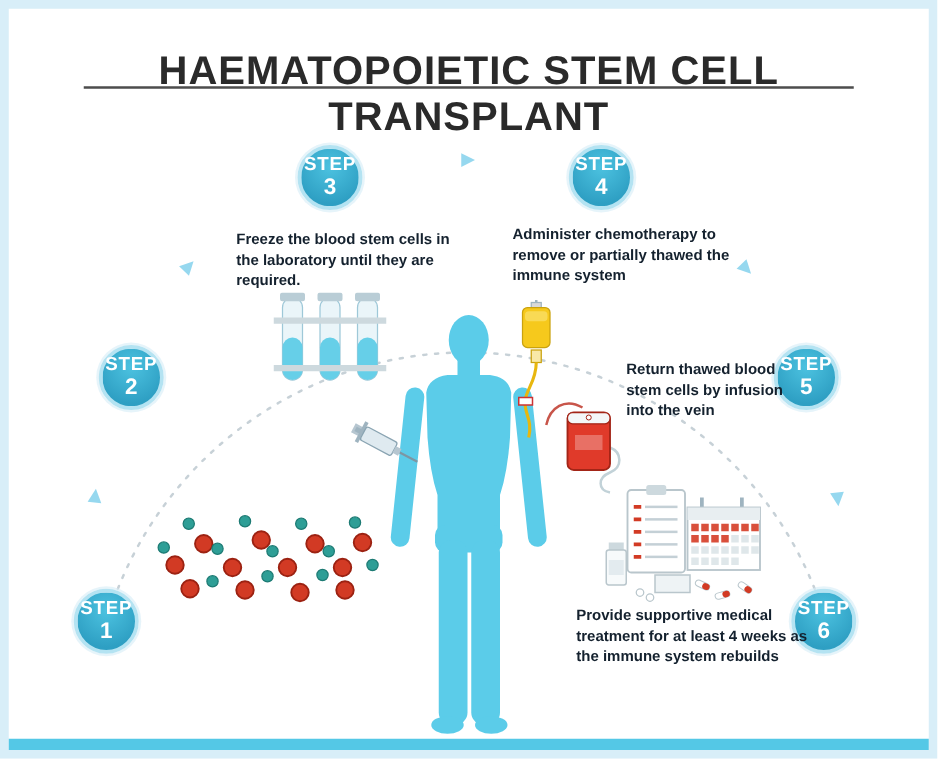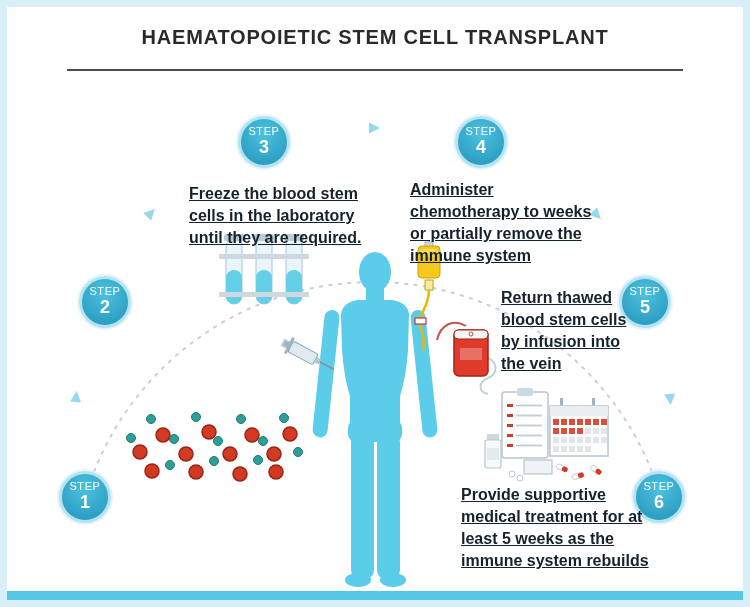--- a/index.html
+++ b/index.html
@@ -3,43 +3,42 @@
 <meta charset="utf-8">
 <style>
   html,body{margin:0;padding:0;background:#ffffff;}
   .canvas{
     position:relative;width:750px;height:607px;background:#ffffff;
     box-shadow:inset 0 0 0 7px #d8eef8;
     overflow:hidden;
     font-family:"Liberation Sans",sans-serif;
   }
   .page-title{
-    position:absolute;top:26px;left:0;right:0;margin:0;
-    text-align:center;font-size:20px;font-weight:600;letter-spacing:.8px;
+    position:absolute;top:26px;left:0;right:0;margin:12px;
+    text-align:center;font-size:32px;font-weight:600;letter-spacing:.8px;
     color:#2a2a2a;
   }
   .title-rule{
     position:absolute;top:69px;left:67px;width:616px;height:2px;background:#4d4d4d;
   }
   .arc-layer{position:absolute;left:0;top:0;width:750px;height:607px;pointer-events:none;}
   .abs-svg{position:absolute;}
   .badge{
     position:absolute;width:46px;height:46px;border-radius:50%;
     background:radial-gradient(circle at 50% 32%,#4cc2e0 0%,var(--badge,#2e9fc3) 75%);
     border:3px solid var(--badge-ring,#b4e3f2);
     box-shadow:0 0 0 2px rgba(216,238,248,.65);
     display:flex;flex-direction:column;align-items:center;justify-content:center;
     color:#ffffff;text-align:center;
   }
-  .badge .lbl{font-size:11px;font-weight:400;letter-spacing:.6px;line-height:1;}
+  .badge .lbl{font-size:15px;font-weight:700;letter-spacing:.6px;line-height:1;}
   .badge .num{font-size:18px;font-weight:700;line-height:1.15;}
   .step-text{
-    position:absolute;font-size:16px;font-weight:700;line-height:1.38;
+    position:absolute;font-size:12px;font-weight:700;line-height:1.38;
     color:var(--text,#14212e);
-    text-decoration:underline;
   }
   .bottom-bar{
     position:absolute;left:7px;right:7px;bottom:7px;height:9px;
     background:var(--accent-cyan,#54c8e6);
   }
 </style>
 </head>
 <body>
 
 <div class="canvas">
@@ -250,18 +249,18 @@
   <div class="badge" style="left:619px;top:276px;">
     <span class="lbl">STEP</span>
     <span class="num">5</span>
   </div>
   <div class="badge" style="left:633px;top:471px;">
     <span class="lbl">STEP</span>
     <span class="num">6</span>
   </div>
 
   <div class="step-text" style="left:189px;top:183px;width:175px;">Freeze the blood stem cells in the laboratory until they are required.</div>
-  <div class="step-text" style="left:410px;top:179px;width:185px;">Administer chemotherapy to weeks or partially remove the immune system</div>
+  <div class="step-text" style="left:410px;top:179px;width:185px;">Administer chemotherapy to remove or partially thawed the immune system</div>
   <div class="step-text" style="left:501px;top:287px;width:145px;">Return thawed blood stem cells by infusion into the vein</div>
-  <div class="step-text" style="left:461px;top:484px;width:195px;">Provide supportive medical treatment for at least 5 weeks as the immune system rebuilds</div>
+  <div class="step-text" style="left:461px;top:484px;width:195px;">Provide supportive medical treatment for at least 4 weeks as the immune system rebuilds</div>
 
   <div class="bottom-bar"></div>
 </div>
 
 </body></html>

